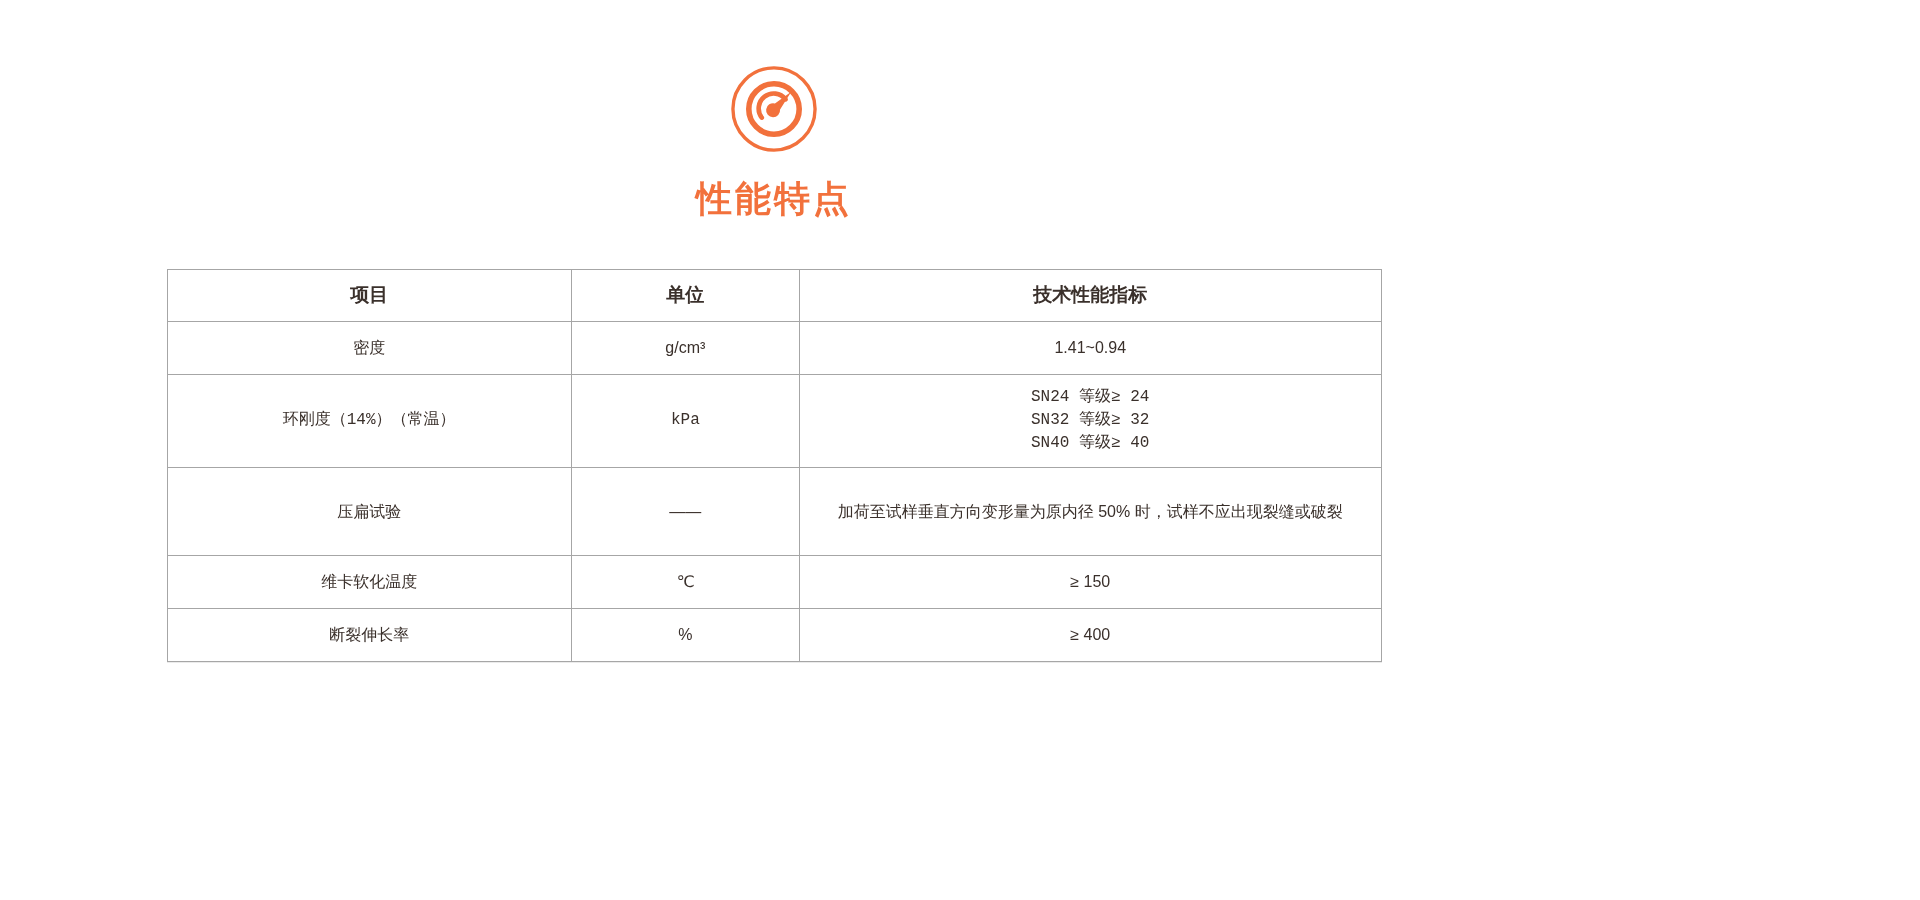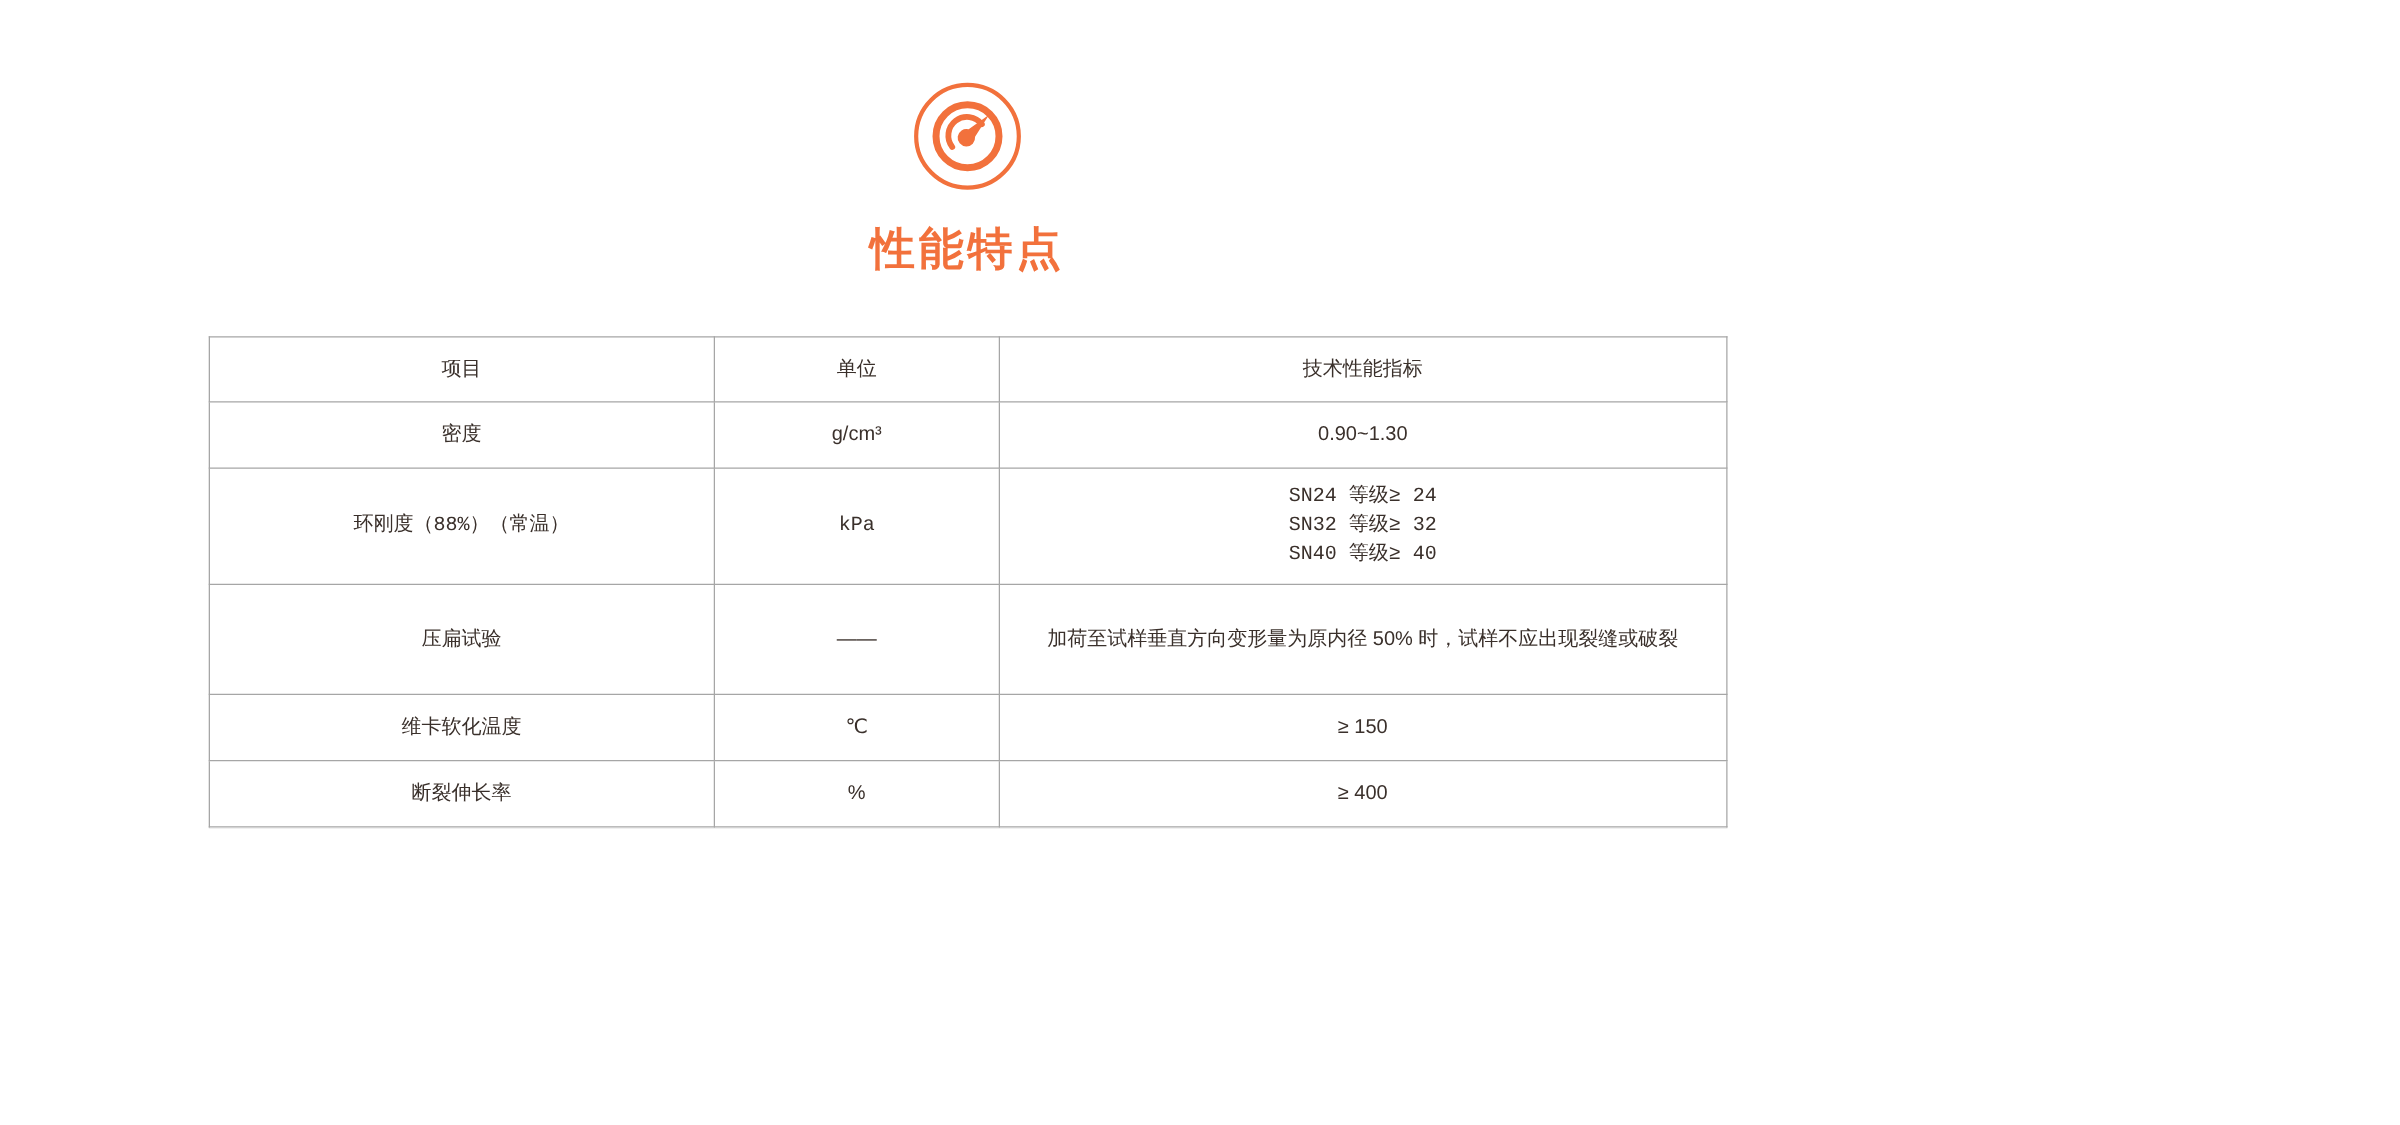--- a/index.html
+++ b/index.html
@@ -44,22 +44,22 @@
   .spec-table th, .spec-table td {
     border: 1px solid #a6a6a6;
     text-align: center;
     vertical-align: middle;
     font-size: 16px;
     color: #3a302b;
     padding: 6px 10px;
     line-height: 1.45;
   }
   .spec-table th {
-    font-weight: normal;
-    font-size: 16px;
+    font-weight: bold;
+    font-size: 19px;
     height: 52px;
   }
   .spec-table tr.r-std td { height: 53px; }
   .spec-table tr.r-tall3 td { height: 93px; font-family: Liberation Mono, monospace; }
   .spec-table tr.r-tall2 td { height: 88px; }
   .cell-value, .cell-unit { white-space: pre-line; }
   .spec-table { box-shadow: 0 1px 0 rgba(0,0,0,0.08); }
 </style>
 </head>
 <body>
@@ -87,24 +87,24 @@
         <tr>
           <th>项目</th>
           <th>单位</th>
           <th>技术性能指标</th>
         </tr>
       </thead>
       <tbody>
         <tr class="r-std">
           <td class="cell-item">密度</td>
           <td class="cell-unit">g/cm³</td>
-          <td class="cell-value">0.90~1.30</td>
+          <td class="cell-value">1.41~0.94</td>
         </tr>
         <tr class="r-tall3">
-          <td class="cell-item">环刚度（88%）（常温）</td>
+          <td class="cell-item">环刚度（14%）（常温）</td>
           <td class="cell-unit">kPa</td>
           <td class="cell-value">SN24 等级≥ 24
 SN32 等级≥ 32
 SN40 等级≥ 40</td>
         </tr>
         <tr class="r-tall2">
           <td class="cell-item">压扁试验</td>
           <td class="cell-unit">——</td>
           <td class="cell-value">加荷至试样垂直方向变形量为原内径 50% 时，试样不应出现裂缝或破裂</td>
         </tr>

